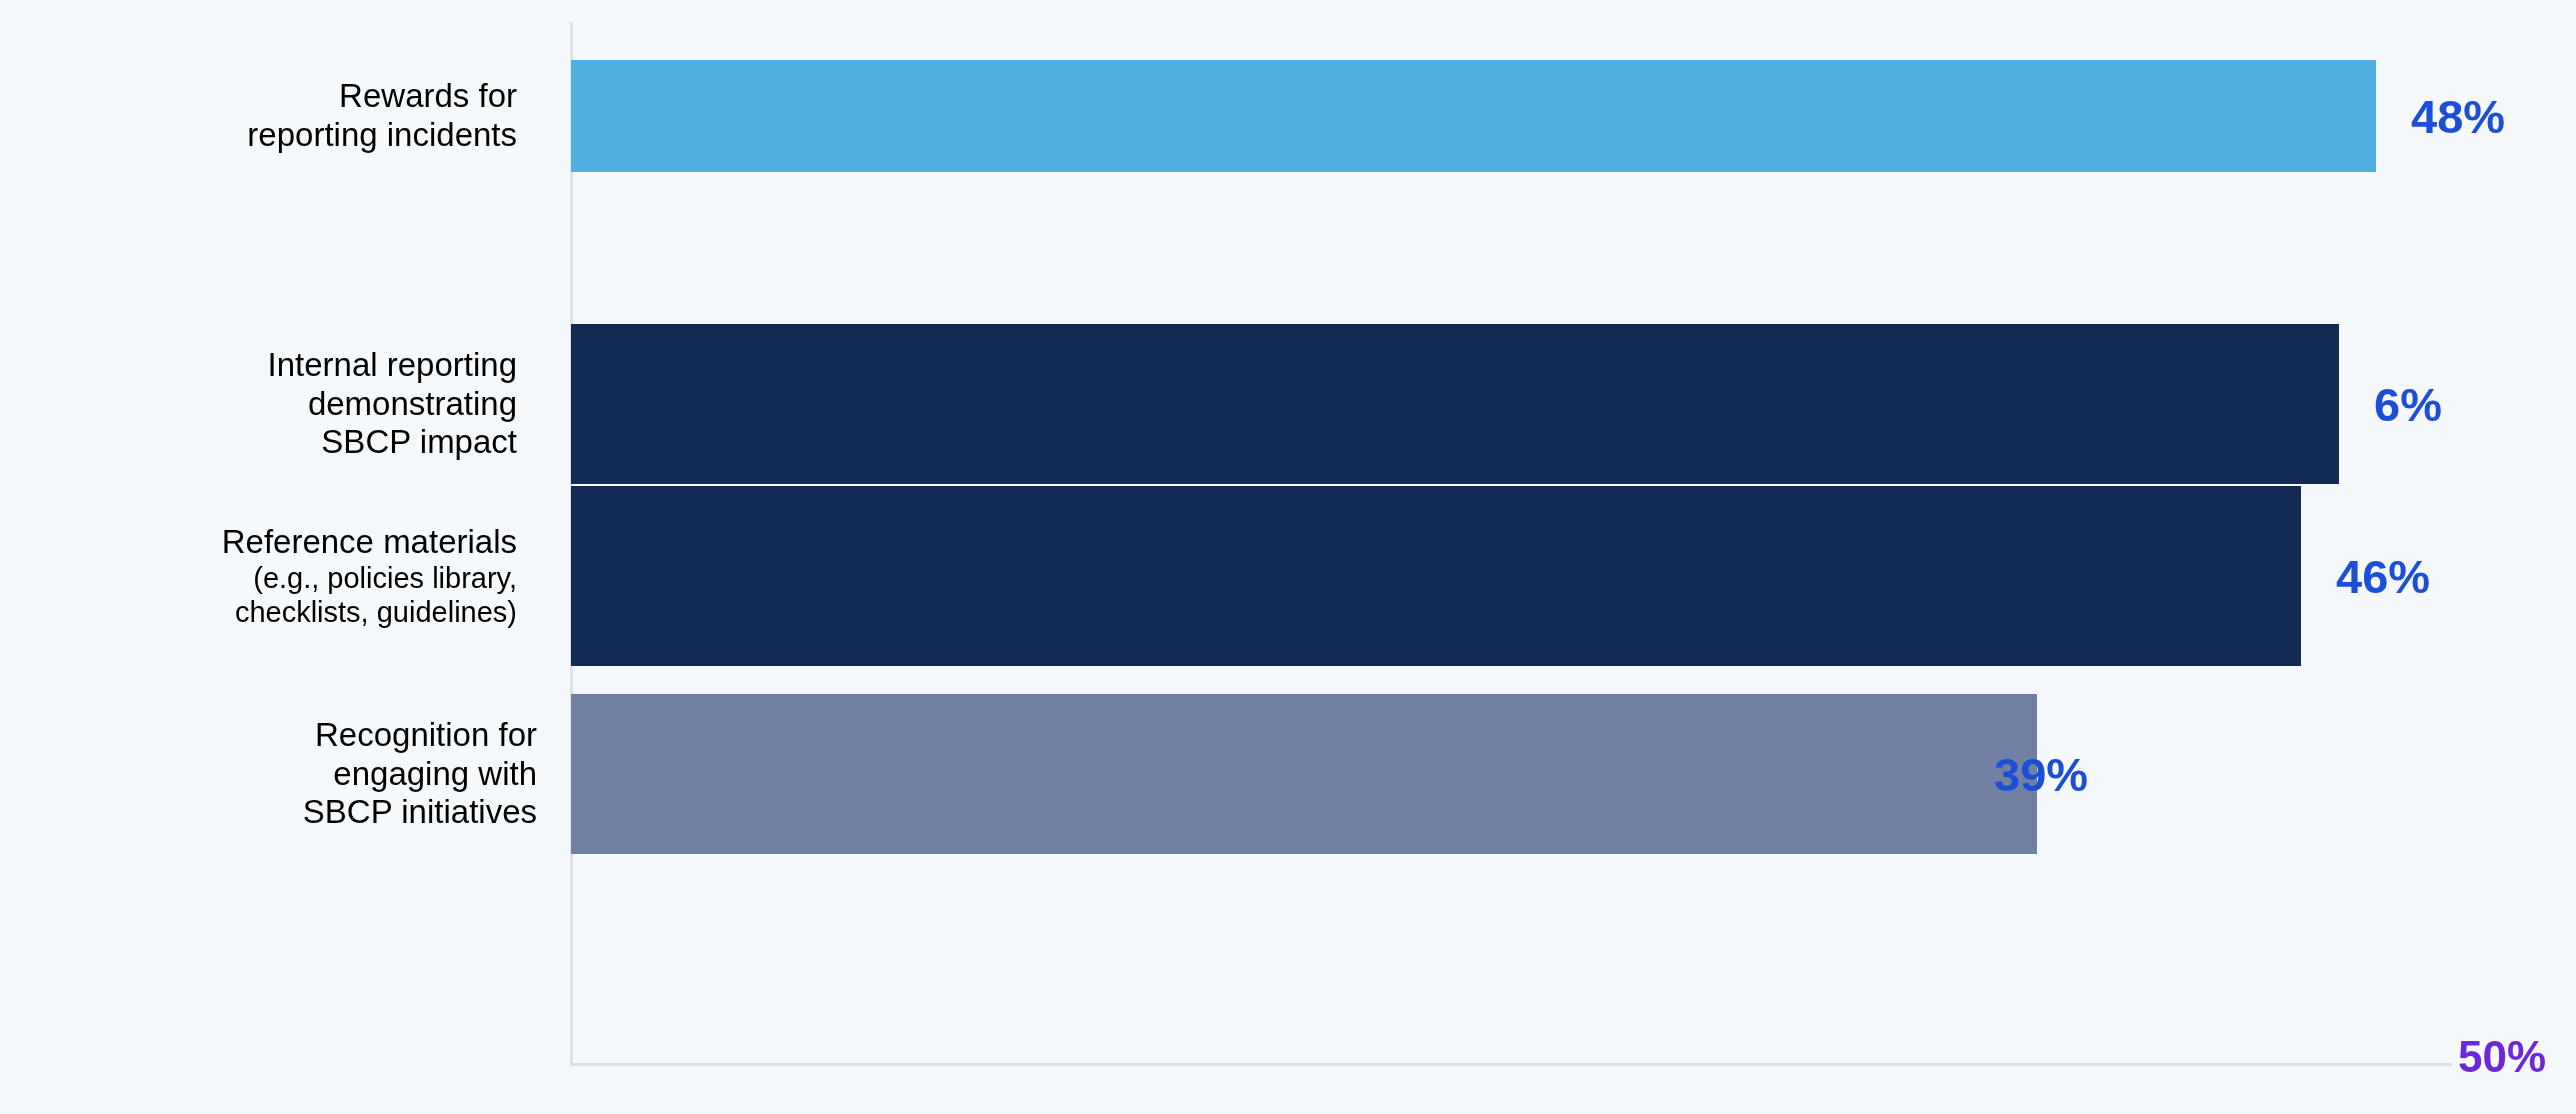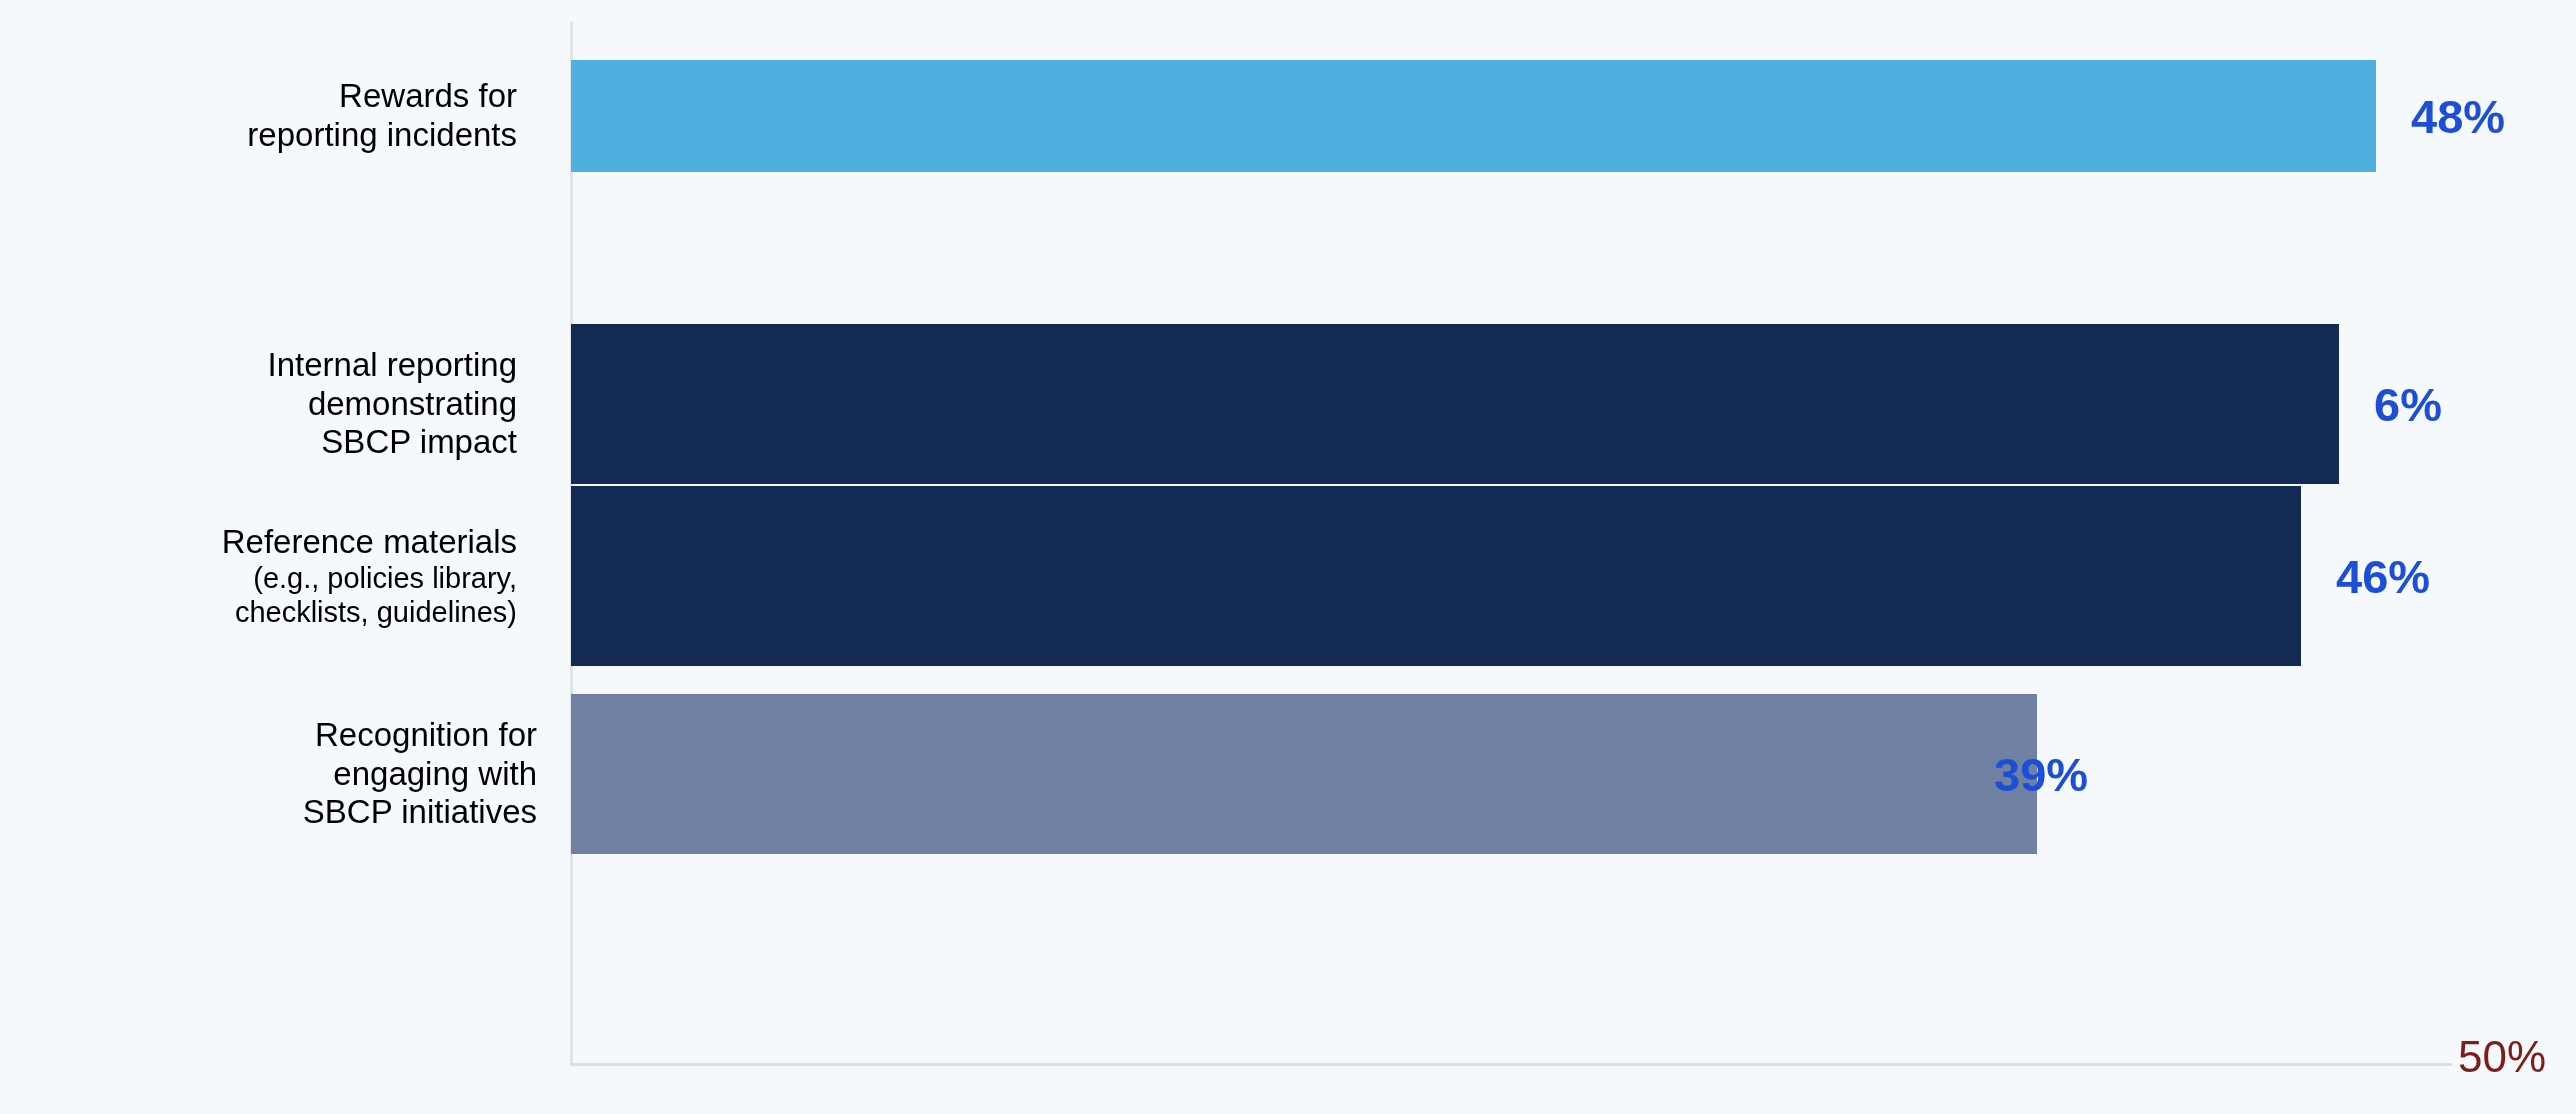--- a/index.html
+++ b/index.html
@@ -39,22 +39,22 @@
     height: 2.6px;
     background: #dcdfe2;
   }
 
   
   .axis-max-label {
     position: absolute;
     left: 2458px;
     top: 1035px;
     font-size: 44px;
-    font-weight: 400;
-    color: #7f1d1d;
+    font-weight: 700;
+    color: #6d28d9;
     letter-spacing: 0px;
     white-space: nowrap;
     line-height: 1;
   }
 
   
   .rows {
     position: absolute;
     left: 0;
     top: 0;

